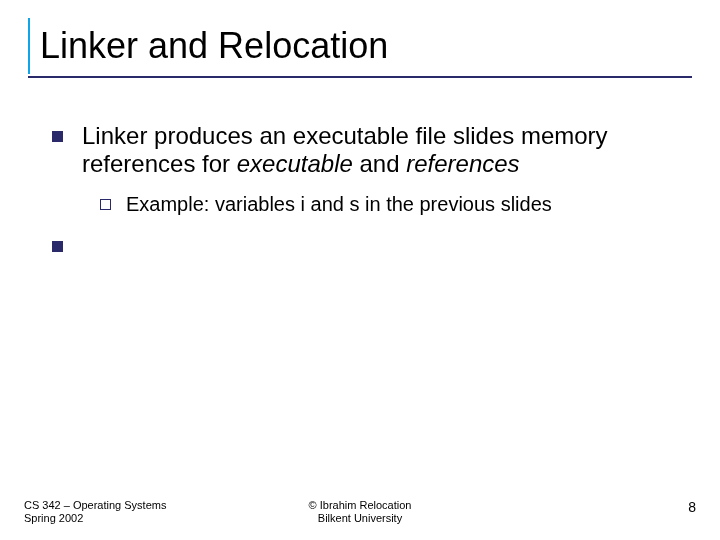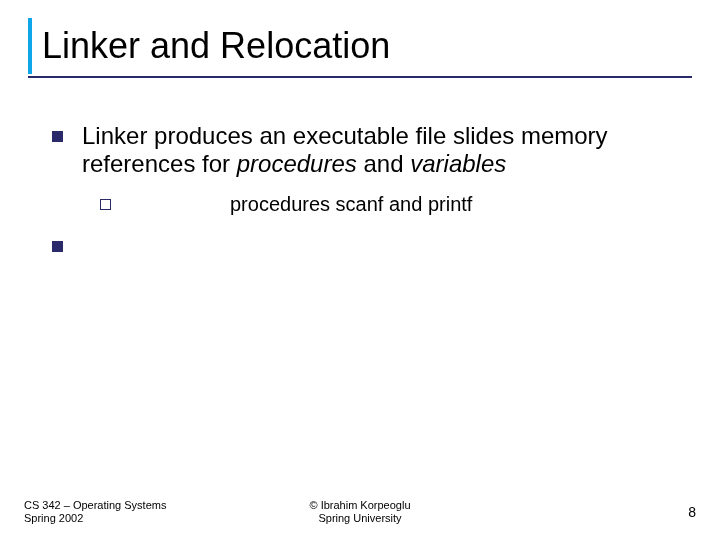--- a/index.html
+++ b/index.html
@@ -10,21 +10,21 @@
     color: #000;
     position: relative;
   }
   .slide {
     width: 720px;
     height: 540px;
     padding: 18px 28px 0 28px;
     position: relative;
   }
   .title-wrap {
-    border-left: 4px solid #0ea5e9;
+    border-left: 2px solid #0ea5e9;
     padding-left: 10px;
     padding-bottom: 4px;
     margin-bottom: 2px;
   }
   .title {
     font-size: 36px;
     font-weight: 400;
     color: #000;
     line-height: 1.1;
     padding: 8px 0 4px 0;
@@ -83,21 +83,21 @@
     display: block;
     padding-left: 104px;
   }
   .italic { font-style: italic; }
   .footer {
     position: absolute;
     bottom: 14px;
     left: 0;
     width: 720px;
     display: flex;
-    align-items: center;
+    align-items: flex-start;
     font-size: 11px;
     color: #000;
     padding: 0 24px 0 24px;
   }
   .footer-left { flex: 1; text-align: left; line-height: 1.25; }
   .footer-center { flex: 1; text-align: center; line-height: 1.25; }
   .footer-right { flex: 1; text-align: right; font-size: 14px; }
 </style>
 </head>
 <body>
@@ -106,41 +106,41 @@
 
   <div class="title-wrap">
     <h1 class="title">Linker and Relocation</h1>
   </div>
   <div class="title-rule"></div>
 
   <div class="content">
     <ul class="level1">
 
       <li>
-        <span>Linker produces an executable file slides memory references for </span><span class="italic">procedures</span><span> and </span><span class="italic">variables</span>
+        <span>Linker produces an executable file slides memory references for </span><span class="italic">executable</span><span> and </span><span class="italic">references</span>
         <ul class="level2">
           <li>
-            <span class="sub-line2">procedures scanf and printf</span>
+            <span>Example: variables i and s in the previous slides</span>
           </li>
         </ul>
       </li>
 
       <li>
       </li>
 
     </ul>
   </div>
 
   <div class="footer">
     <div class="footer-left">
       <span>CS 342 – Operating Systems</span><br>
       <span>Spring 2002</span>
     </div>
     <div class="footer-center">
-      <span>© Ibrahim Korpeoglu</span><br>
-      <span>Spring University</span>
+      <span>© Ibrahim Relocation</span><br>
+      <span>Bilkent University</span>
     </div>
     <div class="footer-right">
       <span>8</span>
     </div>
   </div>
 
 </div>
 
 </body></html>

